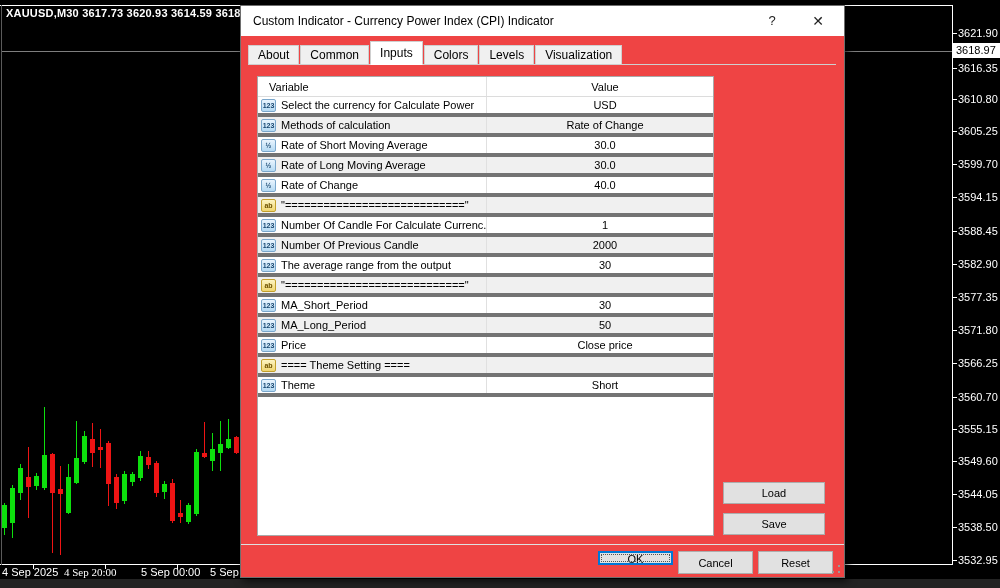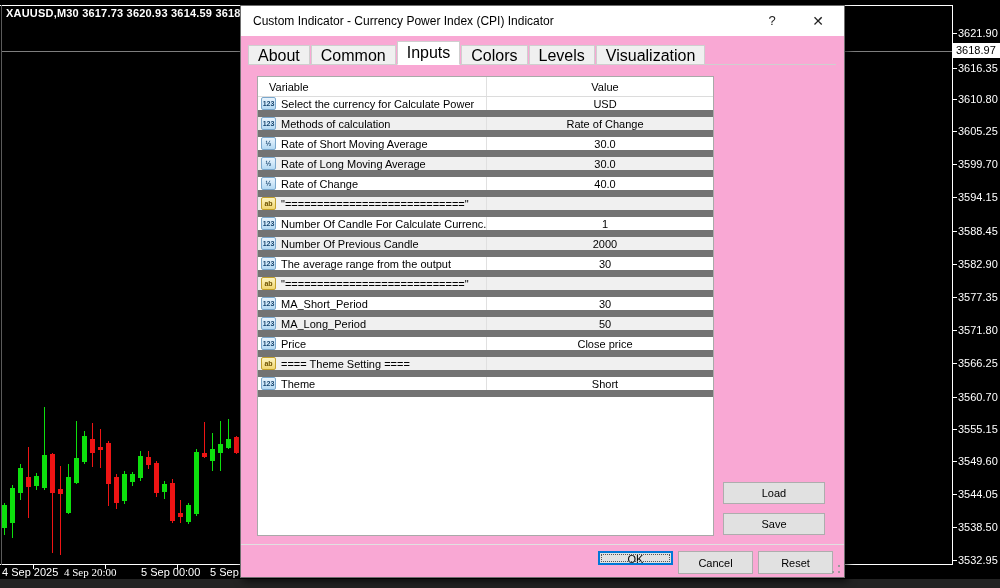--- a/index.html
+++ b/index.html
@@ -12,37 +12,37 @@
   .bid-line{position:absolute;left:2px;width:950px;height:1px;background:#7e7e7e;}
   #candles-svg{position:absolute;left:0;top:0;}
   .p-label{position:absolute;left:958px;color:#fff;font-size:11px;transform:translateY(-50%);white-space:nowrap;}
   .p-tick{position:absolute;left:952px;width:5px;height:1px;background:#fff;}
   .price-tag{position:absolute;left:953px;top:43px;width:47px;height:15px;background:#fff;color:#000;
              font-size:11px;line-height:15px;padding-left:3px;box-sizing:border-box;}
   .t-label{position:absolute;top:566px;color:#fff;font-size:11px;white-space:nowrap;}
   .t-tick{position:absolute;top:564px;width:1px;height:5px;background:#fff;}
   .bottom-strip{position:absolute;left:0;top:579px;width:1000px;height:9px;background:#232323;}
   
-  .dialog{position:absolute;left:240px;top:5px;width:605px;height:573px;background:#f9a8d4;
+  .dialog{position:absolute;left:240px;top:5px;width:605px;height:573px;background:#ef4444;
           border:1px solid #6e6e6e;box-sizing:border-box;box-shadow:3px 3px 8px rgba(0,0,0,.7);padding-left:6px;}
   .titlebar{position:absolute;left:0;top:0;right:0;height:30px;background:#fff;}
   .title-text{position:absolute;left:12px;top:8px;font-size:12px;color:#000;}
   .cap-btn{position:absolute;top:4px;width:30px;height:22px;text-align:center;line-height:22px;
            font-size:13px;color:#222;cursor:default;}
   .help-btn{left:516px;}
   .close-btn{left:562px;font-size:14px;}
   .tabstrip{position:absolute;left:7px;top:34px;width:588px;height:24px;display:flex;align-items:flex-end;
             border-bottom:1px solid #cfcfcf;}
-  .tab{height:19px;line-height:19px;padding:0 9px;font-size:16px;color:#000;background:#f0f0f0;
+  .tab{height:19px;line-height:19px;padding:0 9px;font-size:12px;color:#000;background:#f0f0f0;
        border:1px solid #cfcfcf;border-bottom:none;margin-right:1px;box-sizing:border-box;}
   .tab.active{height:24px;line-height:22px;background:#fff;position:relative;margin-bottom:-1px;
               border-bottom:1px solid #fff;z-index:2;}
   .ptable{position:absolute;left:16px;top:70px;width:457px;height:460px;border:1px solid #a9a9a9;
           box-sizing:border-box;background:#fff;overflow:hidden;}
-  .trow{display:flex;height:20px;align-items:center;border-bottom:7px solid #737373;box-sizing:border-box;}
+  .trow{display:flex;height:20px;align-items:center;border-bottom:4px solid #737373;box-sizing:border-box;}
   .trow.head{border-bottom:1px solid #dcdcdc;}
   .trow.alt{background:#f0f0f0;}
   .cell-var{width:229px;display:flex;align-items:center;height:100%;border-right:1px solid #e0e0e0;
             box-sizing:border-box;overflow:hidden;}
   .cell-val{flex:1;padding-left:10px;font-size:11px;color:#000;white-space:nowrap;overflow:hidden;text-align:center;}
   .cell-var .txt{font-size:11px;color:#000;white-space:nowrap;overflow:hidden;}
   .head .cell-var .txt{padding-left:11px;text-align:right;}
   .ticon{width:15px;height:13px;margin:0 5px 0 3px;border-radius:2px;flex:0 0 auto;
          display:flex;align-items:center;justify-content:center;font-size:7px;font-weight:bold;
          box-sizing:border-box;}

